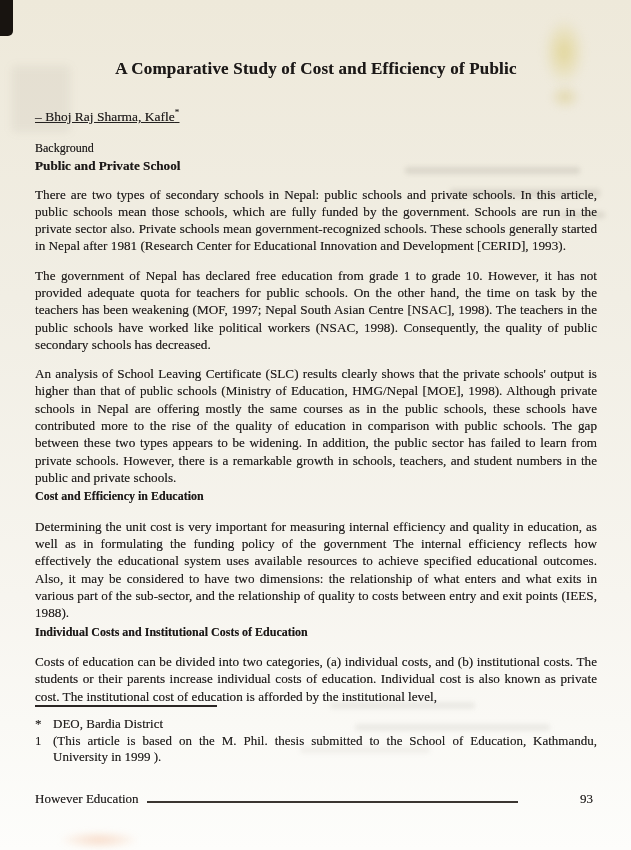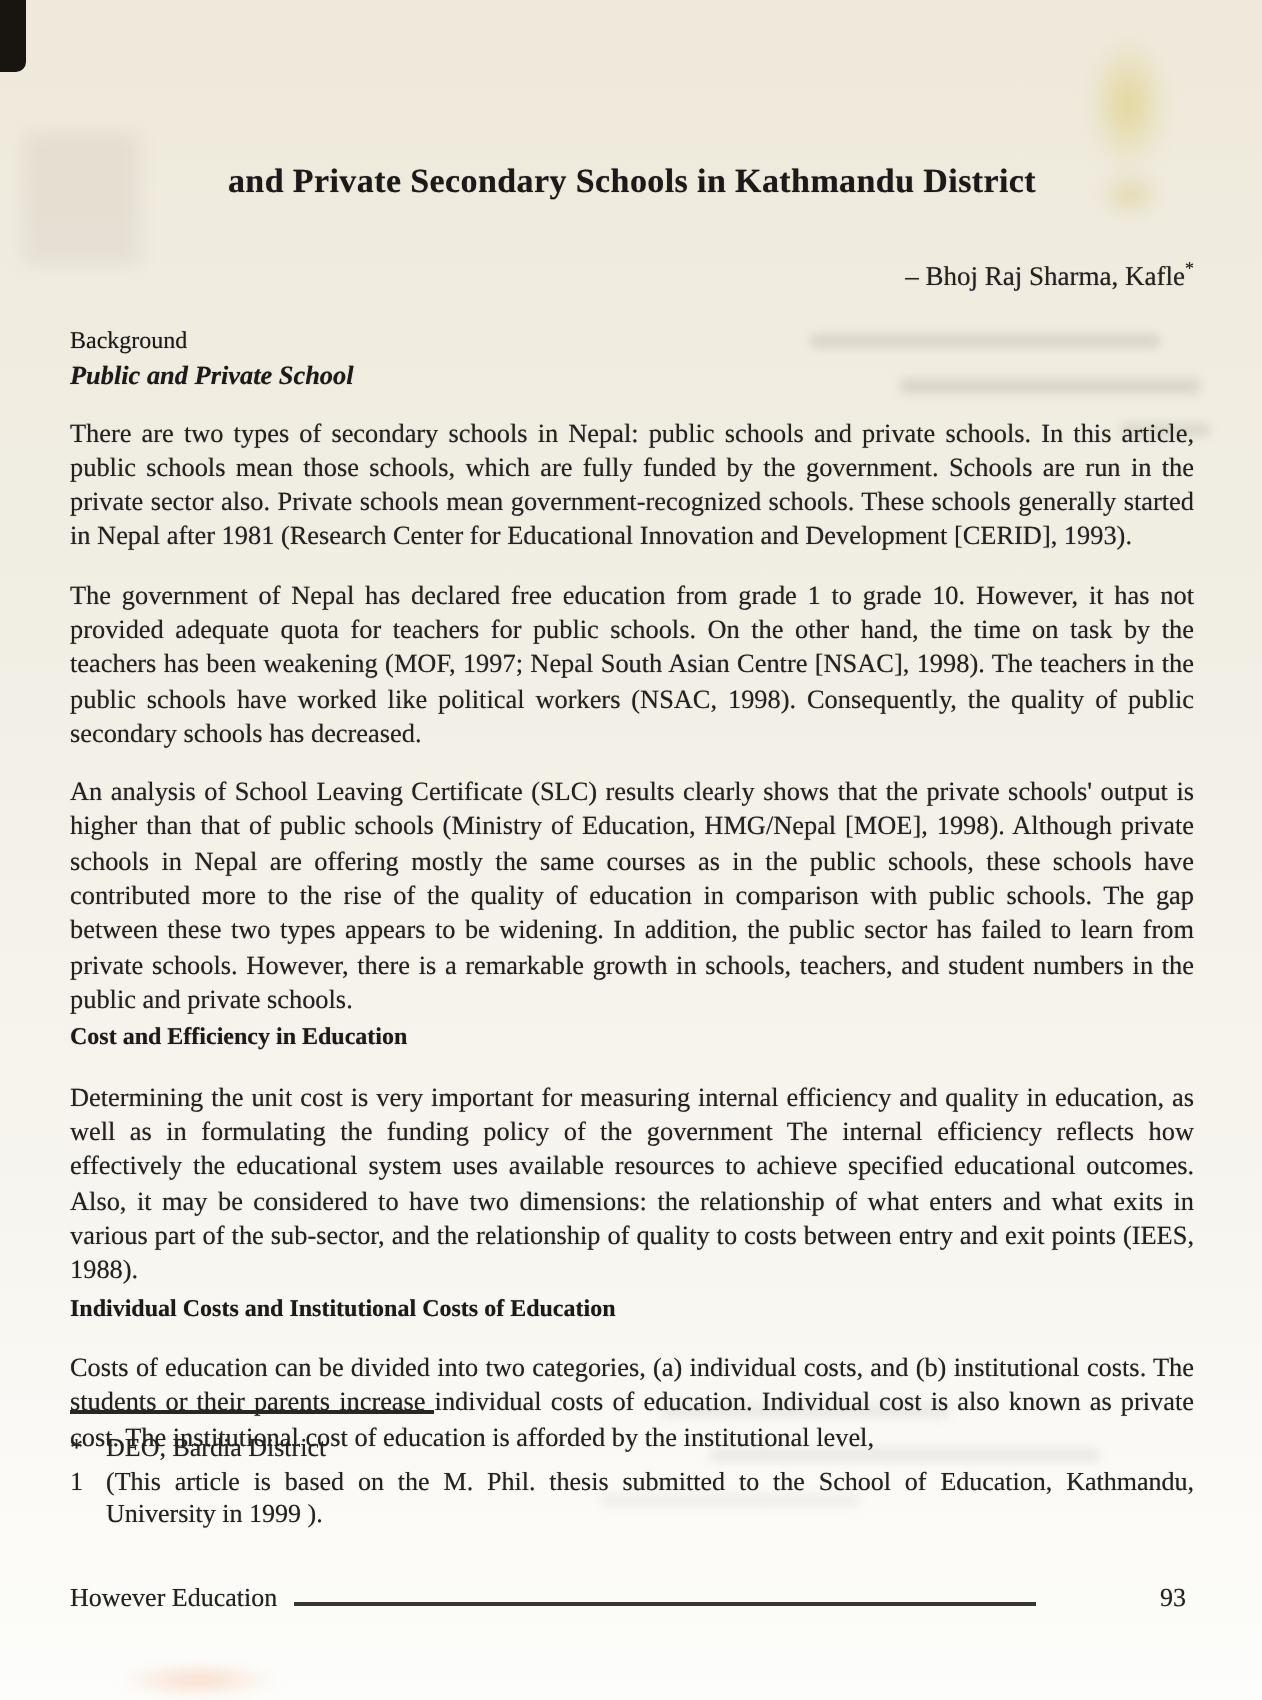--- a/index.html
+++ b/index.html
@@ -58,33 +58,32 @@
   .title {
     margin: 58px 0 0 0;
     font-size: 17px; font-weight: bold;
     line-height: 22px; text-align: center;
     letter-spacing: 0.2px;
     color: #1c1918;
   }
   .author {
     margin: 24px 0 0 0;
     font-size: 13.5px; line-height: 17px;
-    text-align: right;
+    text-decoration: underline;
   }
   .author sup { font-size: 9px; }
   .h-main {
     margin: 14px 0 0 0;
     font-size: 12px; font-weight: normal; line-height: 18px;
     color: #1c1918;
   }
   .h-sub {
     margin: 0;
     font-size: 13.2px; font-weight: bold; line-height: 17px;
     color: #1c1918;
-    font-style: italic;
   }
   .h-mid {
     margin: 1px 0 0.5px 0;
     font-size: 12px; font-weight: bold; line-height: 17.5px;
     color: #1c1918;
   }
   .body-para {
     margin: 12px 0 2px 0;
     font-size: 13.2px; line-height: 17.3px;
     text-align: justify;
@@ -130,22 +129,21 @@
   <div class="ghost g2"></div>
   <div class="ghost g3"></div>
   <div class="ghost g4"></div>
   <div class="ghost g5"></div>
   <div class="ghost g6"></div>
   <div class="ghost g7"></div>
 
   <div class="content">
 
     <h1 class="title">
-      <br>
-      <span>and Private Secondary Schools in Kathmandu District</span>
+      <span>A Comparative Study of Cost and Efficiency of Public</span><br>
     </h1>
 
     <p class="author">
       <span>– Bhoj Raj Sharma, Kafle</span><sup>*</sup>
     </p>
 
     <h2 class="h-main">Background</h2>
     <h3 class="h-sub">Public and Private School</h3>
     <p class="body-para">There are two types of secondary schools in Nepal: public schools and private schools.  In this article, public schools mean those schools, which are fully funded by the government. Schools are run in the private sector also. Private schools mean government-recognized schools. These schools generally started in Nepal after 1981 (Research Center for Educational Innovation and Development [CERID], 1993).</p>
     <p class="body-para">The government of Nepal has declared free education from grade 1 to grade 10. However, it has not provided adequate quota for teachers for public schools. On the other hand, the time on task by the teachers has been weakening (MOF, 1997; Nepal South Asian Centre [NSAC], 1998). The teachers in the public schools have worked like political workers (NSAC, 1998). Consequently, the quality of public secondary schools has decreased.</p>

